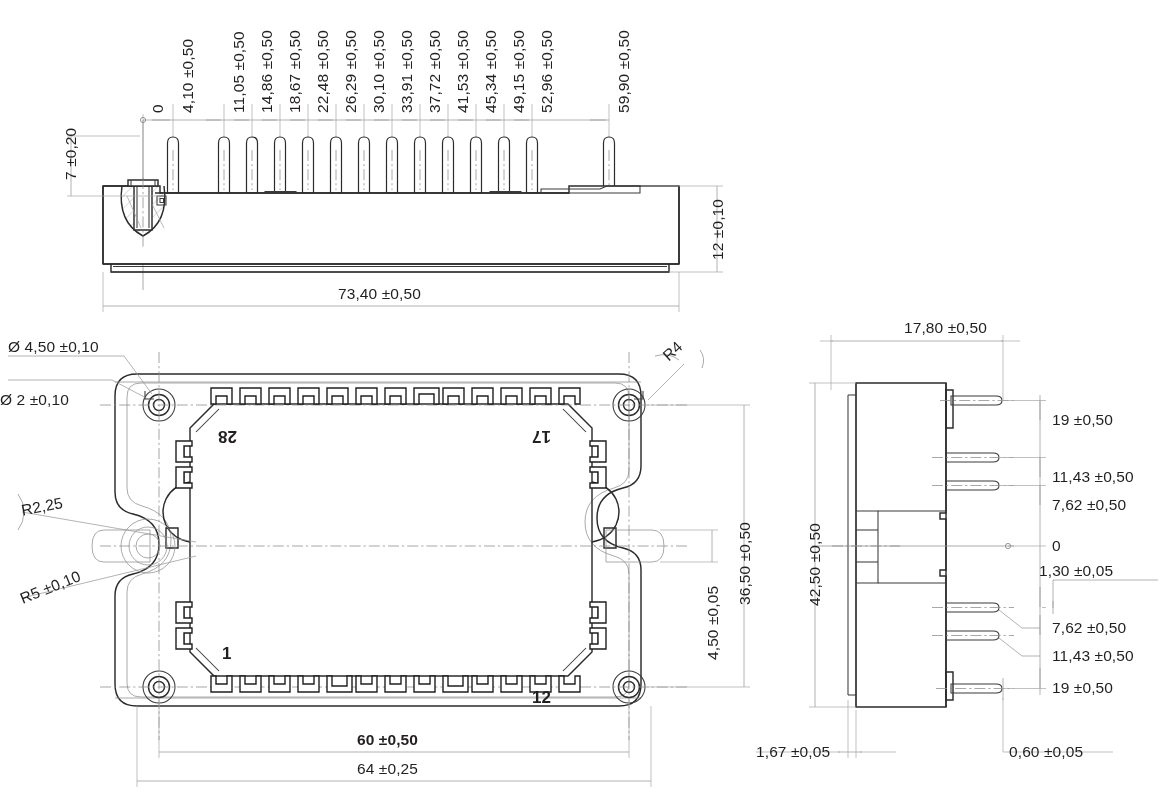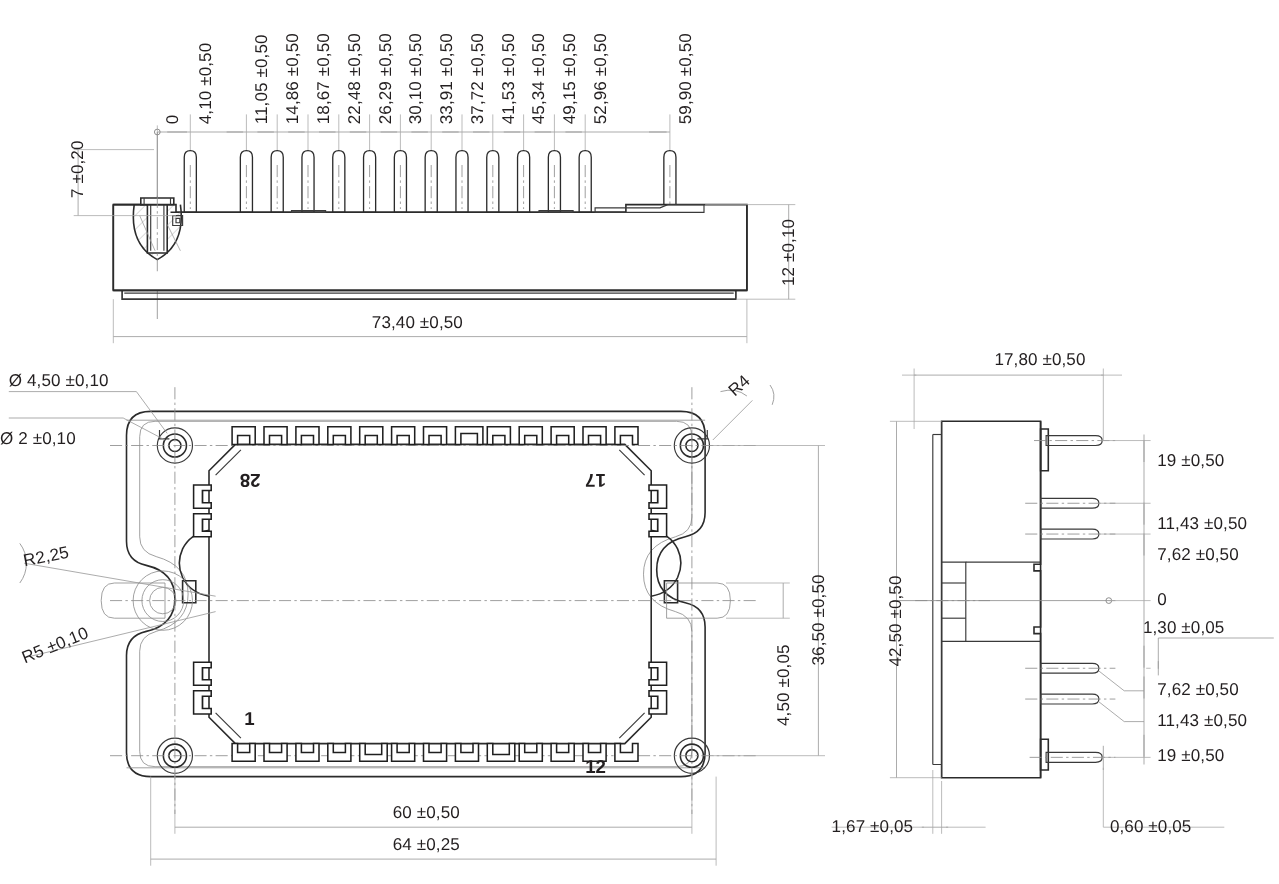--- a/index.html
+++ b/index.html
@@ -716,21 +716,21 @@
   <div class="dtext" style="left:660px; top:352px; transform:rotate(-42deg); transform-origin:0 0;">R4</div>
 
   <div class="dtext" style="left:20px; top:503px; transform:rotate(-11deg); transform-origin:0 0;">R2,25</div>
 
   <div class="dtext" style="left:18px; top:592px; transform:rotate(-22deg); transform-origin:0 0;">R5 ±0,10</div>
 
   <div class="dtext vert" style="left:737px; top:605px; transform:rotate(-90deg);">36,50 ±0,50</div>
 
   <div class="dtext vert" style="left:705px; top:660px; transform:rotate(-90deg);">4,50 ±0,05</div>
 
-  <div class="dtext" style="left:357px; top:732px;">60 ±0,50</div>
+  <div class="dtext" style="left:357px; top:732px;font-weight:bold;">60 ±0,50</div>
 
   <div class="dtext" style="left:357px; top:761px;text-align:center;">64 ±0,25</div>
 
   <div class="pinnum" style="left:218px; top:428px; transform:rotate(180deg); transform-origin:50% 50%;">28</div>
 
   <div class="pinnum" style="left:532px; top:428px; transform:rotate(180deg); transform-origin:50% 50%;">17</div>
 
   <div class="pinnum" style="left:222px; top:645px;">1</div>
 
   <div class="pinnum" style="left:532px; top:645px;margin-top:44px;">12</div>

